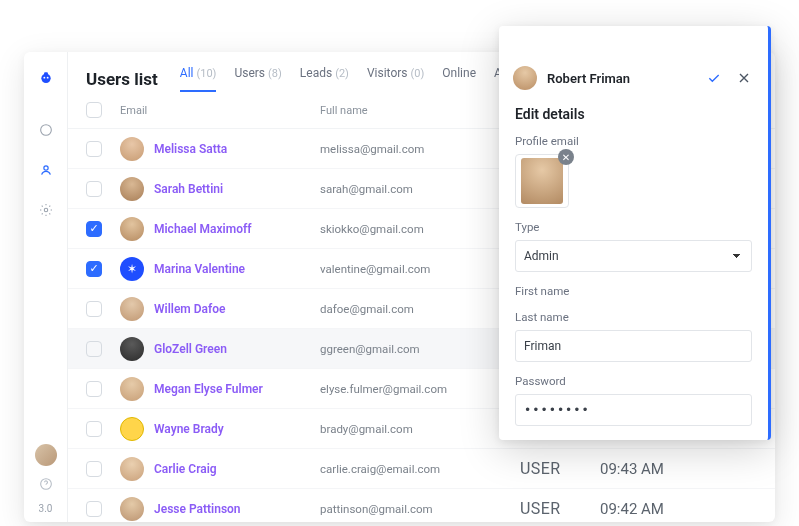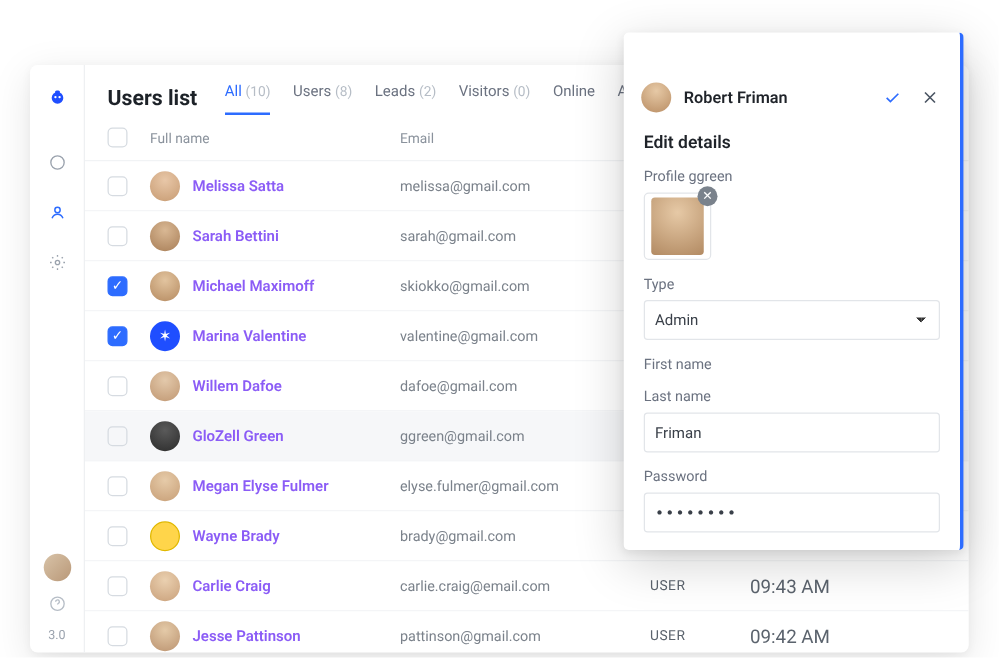--- a/index.html
+++ b/index.html
@@ -40,21 +40,21 @@
   .table-head { height: 38px; font-size: 11px; color: #8a929c; border-bottom: 1px solid #f1f3f5; }
   .rows { overflow: hidden; }
   .row { height: 40px; border-bottom: 1px solid #f4f5f7; font-size: 12px; color: #272c33; }
   .row.highlight { background: #f6f7f9; }
   .chk { width: 16px; height: 16px; border: 1.5px solid #d6dbe1; border-radius: 4px; display: flex; align-items:center; justify-content:center; cursor:pointer; }
   .chk.checked { background: #2d6cff; border-color: #2d6cff; color: #fff; font-size: 11px; }
   .name-cell { display: flex; align-items: center; gap: 10px; }
   .av { width: 24px; height: 24px; border-radius: 50%; flex: 0 0 24px; background-size: cover; background-position: center; }
   .name { font-weight: 600; color: #8b5cf6; }
   .email { color: #7b828b; font-size: 11.5px; }
-  .type { color: #5b636d; font-size: 11px; letter-spacing: 0.4px; }
+  .type { color: #5b636d; font-size: 16px; letter-spacing: 0.4px; }
   .time { color: #5b636d; font-size: 15px; }
 
   
   .av1 { background: radial-gradient(circle at 50% 30%, #e8c7a8, #c79b72); }
   .av2 { background: radial-gradient(circle at 50% 30%, #d9b894, #a87e57); }
   .av3 { background: radial-gradient(circle at 50% 30%, #e2c49f, #b58a60); }
   .av4 { background: #1f4eff; display:flex;align-items:center;justify-content:center;color:#fff;font-size:12px; }
   .av5 { background: radial-gradient(circle at 50% 30%, #e3c9ab, #c09772); }
   .av6 { background: radial-gradient(circle at 50% 30%, #5a5a5a, #2b2b2b); }
   .av7 { background: radial-gradient(circle at 50% 30%, #e6cba9, #c79e76); }
@@ -140,22 +140,22 @@
           <div class="tab"><span>Visitors</span><span class="cnt">(0)</span></div>
           <div class="tab"><span>Online</span></div>
           <div class="tab"><span>Agents &amp; Admins</span></div>
         </div>
     </div>
 
     <div class="table-head">
       <div>
           <div class="chk"></div>
         </div>
+      <div>Email</div>
       <div>Full name</div>
-      <div>Email</div>
       <div>Type</div>
       <div></div>
     </div>
 
     <div class="rows" id="rows">
         <div class="row">
           <div>
             <div class="chk"></div>
           </div>
           <div class="name-cell">
@@ -289,21 +289,21 @@
     </div>
     <div class="icon-btn">
       <svg viewBox="0 0 24 24" fill="none" stroke="currentColor" stroke-width="2">
           <path d="M6 6l12 12M18 6L6 18"></path>
         </svg>
     </div>
   </div>
   <div class="panel-body">
     <h2>Edit details</h2>
 
-    <div class="section-label">Profile ggreen</div>
+    <div class="section-label">Profile email</div>
     <div class="profile-img-box">
       <div class="pimg"></div>
       <div class="remove">✕</div>
     </div>
 
     <div class="section-label">Type</div>
     <select class="field">
       <option>Admin</option>
     </select>
 

